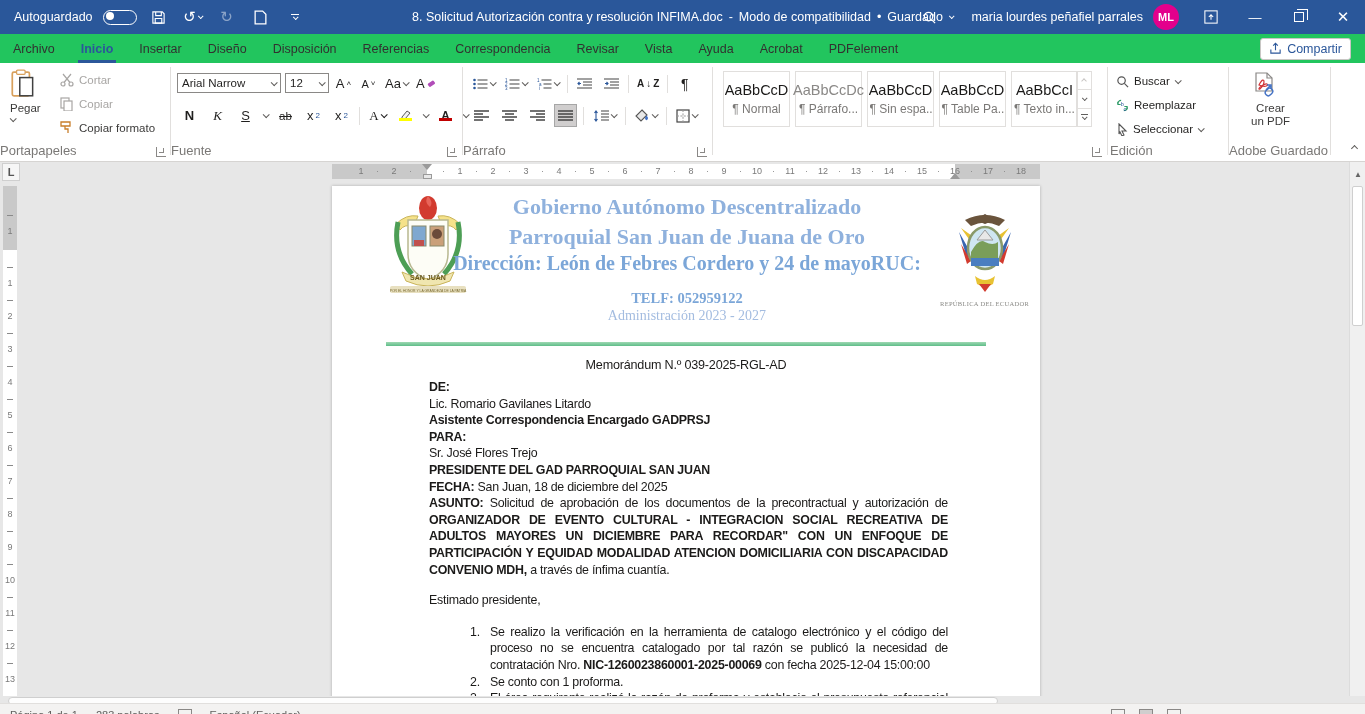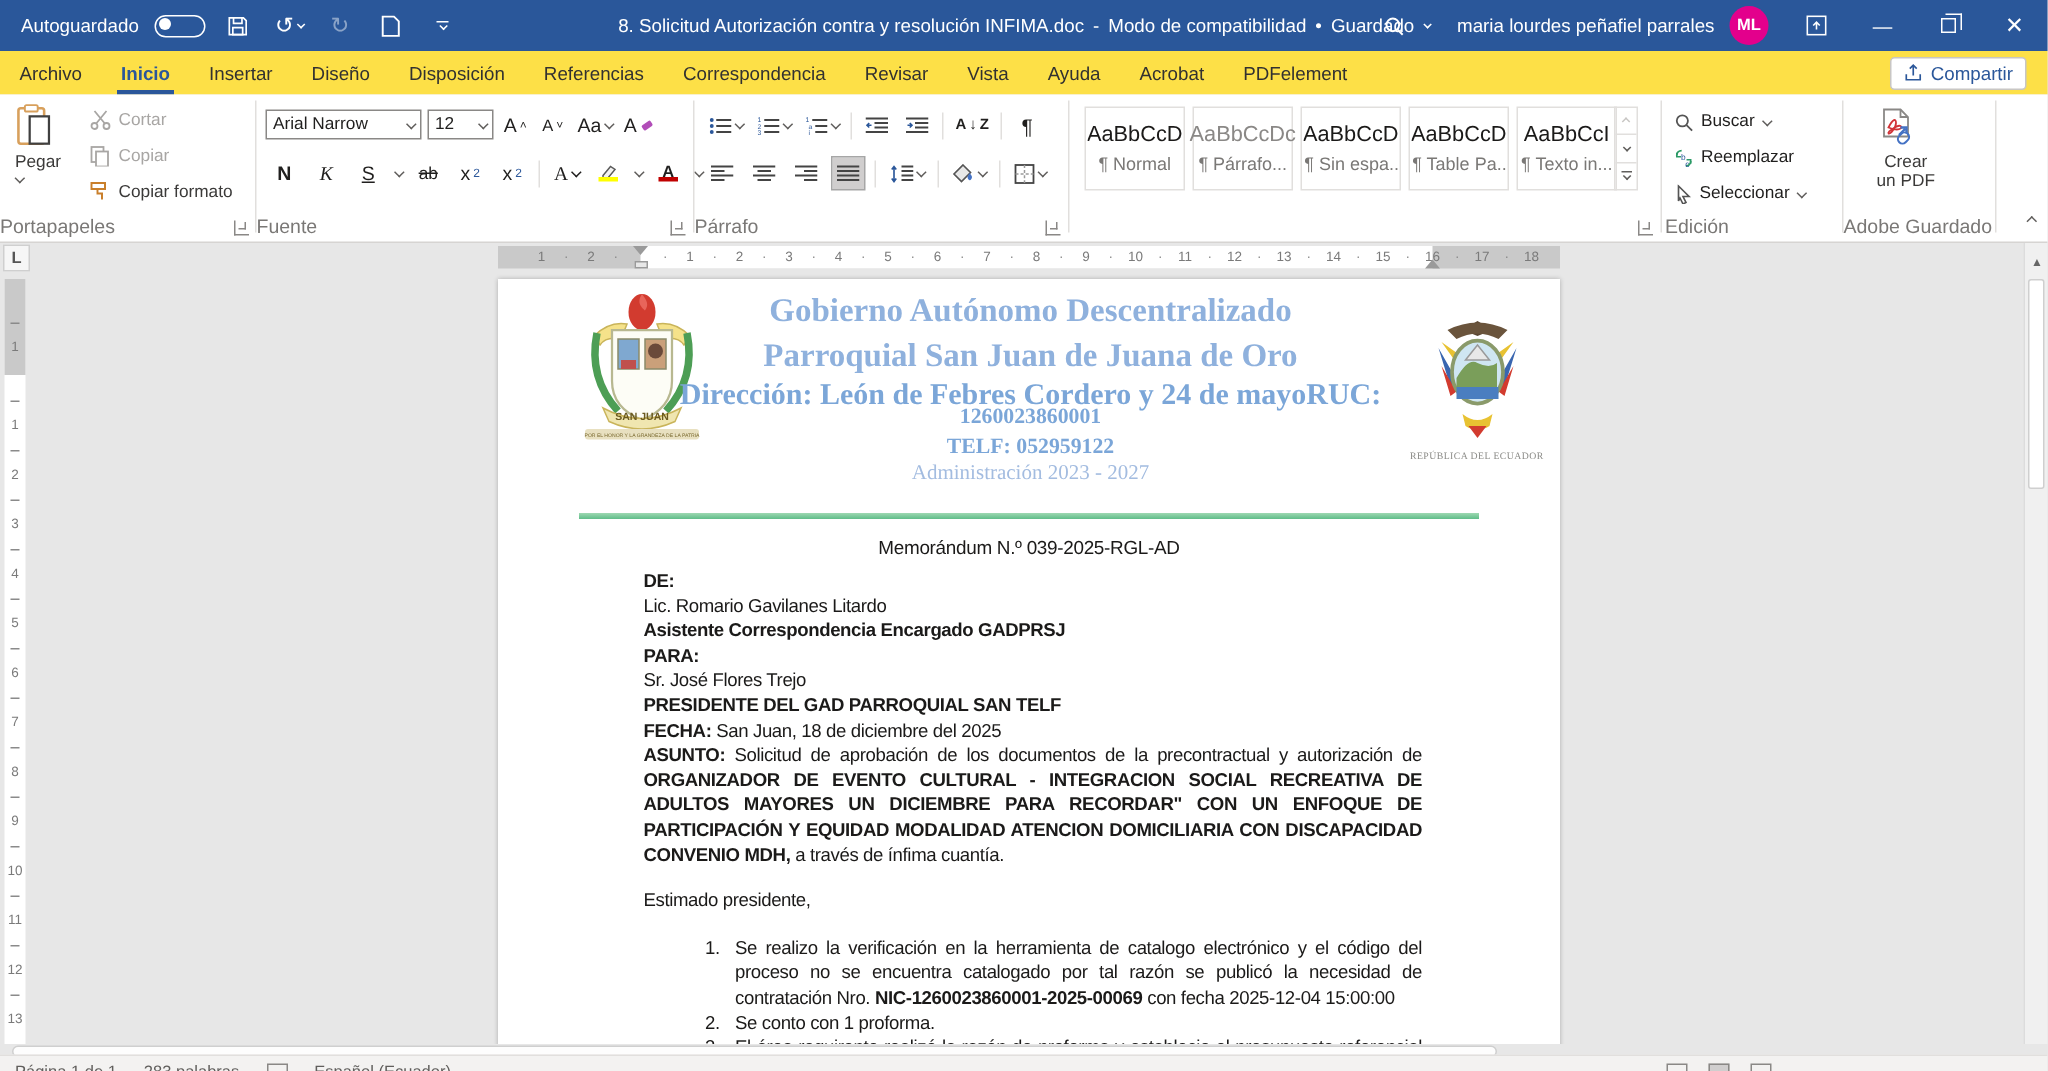--- a/index.html
+++ b/index.html
@@ -15,21 +15,21 @@
   .tb-title { position:absolute; left:0; right:0; top:0; height:34px; display:flex; align-items:center; justify-content:center; gap:6px; pointer-events:none; }
   .tb-right { margin-left:auto; display:flex; align-items:center; height:34px; }
   .avatar { width:26px; height:26px; border-radius:50%; display:flex; align-items:center; justify-content:center; font-size:11px; font-weight:bold; margin:0 10px; }
   .winbtn { width:44px; height:34px; display:flex; align-items:center; justify-content:center; font-size:13px; }
   .restore-glyph { width:10px; height:10px; border:1.2px solid #fff; position:relative; }
   .restore-glyph::before { content:""; position:absolute; left:2px; top:-4px; width:10px; height:10px; border-top:1.2px solid #fff; border-right:1.2px solid #fff; }
   .cv { display:inline-block; width:5px; height:5px; border-right:1.3px solid currentColor; border-bottom:1.3px solid currentColor; transform:rotate(45deg) translateY(-1px); }
   .cv-up { transform:rotate(-135deg); }
 
   
-  #tabsrow { position:absolute; left:0; top:34px; width:1365px; height:29px; background:#fde047; display:flex; align-items:center; }
+  #tabsrow { position:absolute; left:0; top:34px; width:1365px; height:29px; background:#22c55e; display:flex; align-items:center; }
   .rtab { padding:0 13px; height:29px; display:flex; align-items:center; font-size:12.5px; color:#323130; position:relative; white-space:nowrap; }
   .rtab.active { color:#2b579a; font-weight:bold; }
   .rtab.active::after { content:""; position:absolute; left:10px; right:10px; bottom:0; height:3px; background:#2b579a; }
   #share-btn { margin-left:auto; margin-right:14px; border:1px solid #c8c6c4; border-radius:3px; height:22px; display:flex; align-items:center; gap:5px; padding:0 8px; color:#2b579a; font-size:12.5px; background:#fff; }
 
   
   #ribbon { position:absolute; left:0; top:63px; width:1365px; height:99px; background:#fff; border-bottom:1px solid #d6d4d2; font-size:11.5px; color:#3b3a39; }
   .rgroup { position:absolute; top:0; height:98px; }
   .rgroup .glabel { position:absolute; bottom:3px; left:0; right:0; font-size:13px; color:#7a7876; }
   .gsep { position:absolute; top:4px; width:1px; height:88px; background:#e1dfdd; }
@@ -469,21 +469,20 @@
           <path d="M24 78q26 14 52 0l-4 9q-22 10-44 0z" fill="#f0e6b0" stroke="#c9b45a"></path>
           <text x="50" y="86" font-size="7" text-anchor="middle" fill="#6a5a20" font-weight="bold">SAN JUAN</text>
           <rect x="12" y="92" width="76" height="7" rx="2" fill="#e8e0c0"></rect>
           <text x="50" y="97.5" font-size="3.4" text-anchor="middle" fill="#7a6a30">POR EL HONOR Y LA GRANDEZA DE LA PATRIA</text>
         </svg>
       </span>
 
       <div class="org1" style="top:8px;font-size:22px;">Gobierno Autónomo Descentralizado</div>
       <div class="org1" style="top:38px;font-size:22px;">Parroquial San Juan de Juana de Oro</div>
       <div class="org1" style="top:66px;font-size:20px;color:#7ba6d8;">Dirección: León de Febres Cordero y 24 de mayoRUC:</div>
-      <div class="org1" style="top:84px;font-size:14.5px;color:#7ba6d8;">1260023860001</div>
       <div class="org1" style="top:104px;font-size:14.5px;color:#7ba6d8;">TELF: 052959122</div>
       <div class="org1" style="top:122px;font-size:14px;font-weight:normal;color:#a3bce0;">Administración 2023 - 2027</div>
 
       <span class="logoR">
         <svg width="72" height="84" viewBox="0 0 72 84">
           <path d="M36 4l10 6-10 4-10-4z" fill="#5a4632"></path>
           <path d="M16 10q20-10 40 0l-6 6q-14-7-28 0z" fill="#6a543c"></path>
           <path d="M12 18l10 14 4-4zM60 18L50 32l-4-4z" fill="#e8c232"></path>
           <path d="M10 22l8 26 5-3zM62 22l-8 26-5-3z" fill="#3a66b0"></path>
           <path d="M12 34l6 20 4-3zM60 34l-6 20-4-3z" fill="#d23b2f"></path>
@@ -499,21 +498,21 @@
     </div>
     <div id="greenrule"></div>
     <div id="memo-title">Memorándum N.º 039-2025-RGL-AD</div>
 
     <div id="pgbody">
       <div class="b">DE:</div>
       <div>Lic. Romario Gavilanes Litardo</div>
       <div class="b">Asistente Correspondencia Encargado GADPRSJ</div>
       <div class="b">PARA:</div>
       <div>Sr. José Flores Trejo</div>
-      <div class="b">PRESIDENTE DEL GAD PARROQUIAL SAN TELF</div>
+      <div class="b">PRESIDENTE DEL GAD PARROQUIAL SAN JUAN</div>
       <div><span class="b">FECHA:</span><span> San Juan, 18 de diciembre del 2025</span></div>
       <div class="jpar"><span class="b">ASUNTO: </span><span>Solicitud de aprobación de los documentos de la precontractual y autorización de </span><span class="b">ORGANIZADOR DE EVENTO CULTURAL - INTEGRACION SOCIAL RECREATIVA DE ADULTOS MAYORES UN DICIEMBRE PARA RECORDAR" CON UN ENFOQUE DE PARTICIPACIÓN Y EQUIDAD MODALIDAD ATENCION DOMICILIARIA CON DISCAPACIDAD CONVENIO MDH,</span><span> a través de ínfima cuantía.</span></div>
       <div id="salutation">Estimado presidente,</div>
       <div id="numlist">
           <div class="li">
             <span class="num">1.</span>
             <span class="litxt"><span>Se realizo la verificación en la herramienta de catalogo electrónico y el código del proceso no se encuentra catalogado por tal razón se publicó la necesidad de contratación Nro. </span><span class="b">NIC-1260023860001-2025-00069</span><span> con fecha 2025-12-04 15:00:00</span></span>
           </div>
           <div class="li">
             <span class="num">2.</span>

